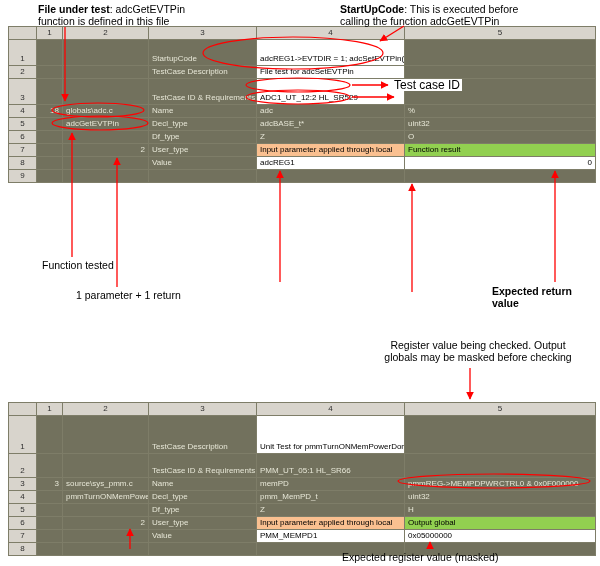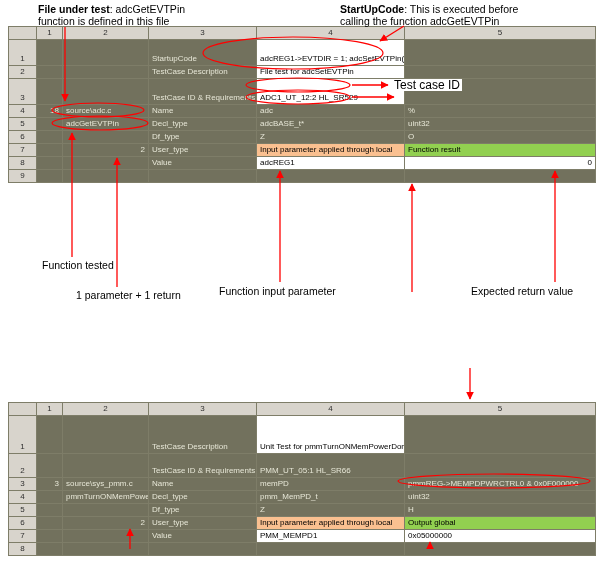--- a/index.html
+++ b/index.html
@@ -108,21 +108,21 @@
       <td></td>
       <td></td>
       <td>TestCase ID &amp; Requirements</td>
       <td class="white pre">ADC1_UT_12:2
 HL_SR529</td>
       <td></td>
     </tr>
     <tr style="height:13px">
       <td class="rh">4</td>
       <td class="num">18</td>
-      <td>source\adc.c</td>
+      <td>globals\adc.c</td>
       <td>Name</td>
       <td>adc</td>
       <td>%</td>
     </tr>
     <tr style="height:13px">
       <td class="rh">5</td>
       <td></td>
       <td>adcGetEVTPin</td>
       <td>Decl_type</td>
       <td>adcBASE_t*</td>
@@ -257,28 +257,30 @@
   <div class="ann" style="left:38px; top:3px;"><span class="b">File under test</span><span>: adcGetEVTPin
 function is defined in this file</span></div>
 
   <div class="ann onsheet" style="left:392px; top:79px;">Test case ID</div>
 
 
   <div class="ann" style="left:42px; top:259px;">Function tested</div>
 
   <div class="ann" style="left:76px; top:289px;">1 parameter + 1 return</div>
 
-  <div class="ann" style="left:219px; top:285px;">Function input parameter</div>
-
-
-  <div class="ann" style="left:471px; top:285px;">Expected return value</div>
-
+
+
+  <div class="ann" style="left:492px; top:285px;font-weight:bold;">Expected return value</div>
+
+  <div class="ann center" style="left:362px; top:339px; width:232px;">Register value being checked. Output
+globals may be masked before checking</div>
 
   <div class="ann" style="left:85px; top:571px;margin-left:20px;">1 parameter + 1 global</div>
 
+  <div class="ann" style="left:342px; top:551px;">Expected register value (masked)</div>
 
   <svg class="overlay" width="600" height="566" viewBox="0 0 600 566">
     <defs>
       <marker id="ah" markerWidth="7" markerHeight="7" refX="5.5" refY="3" orient="auto">
         <path d="M0,0 L6,3 L0,6 z" style="fill:var(--annotation-red);"></path>
       </marker>
     </defs>
 
     <ellipse class="red-ellipse" cx="293" cy="53" rx="90" ry="16"></ellipse>
     <ellipse class="red-ellipse" cx="298" cy="85" rx="52" ry="7"></ellipse>

